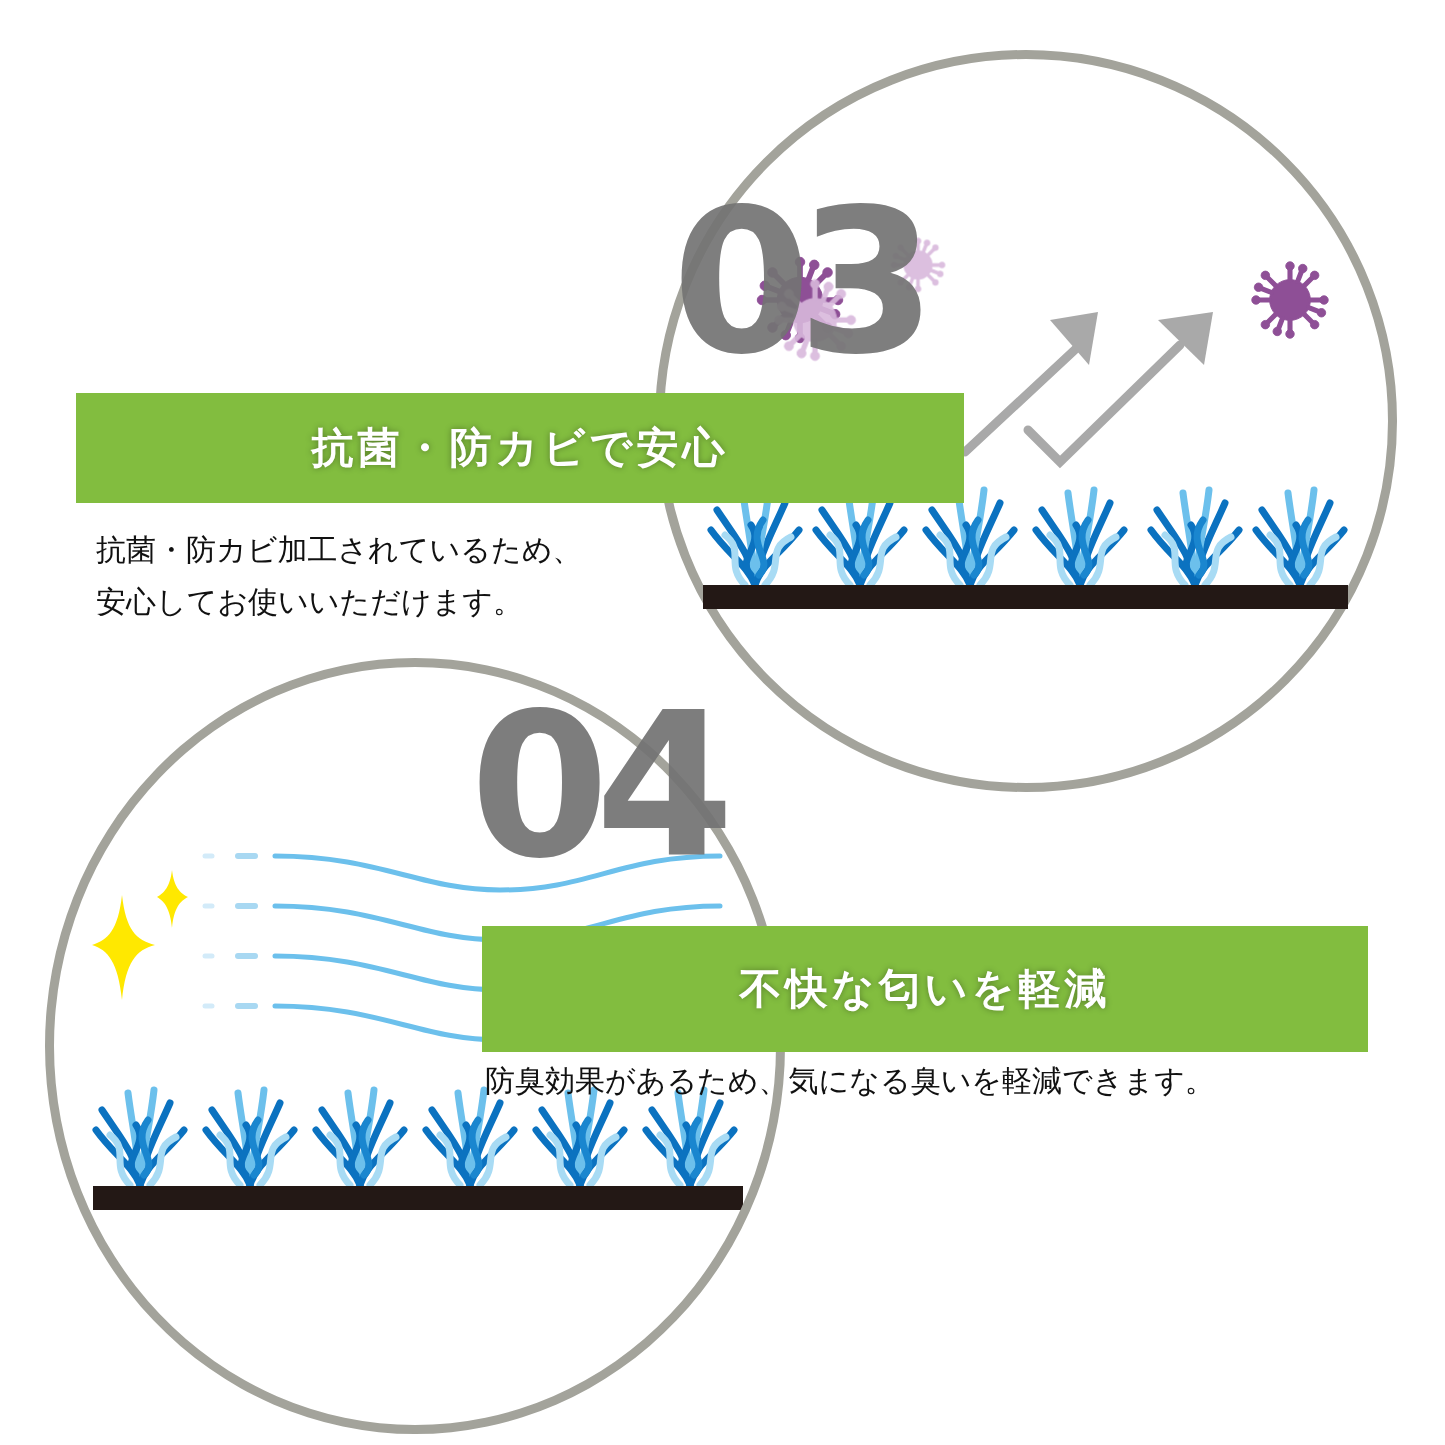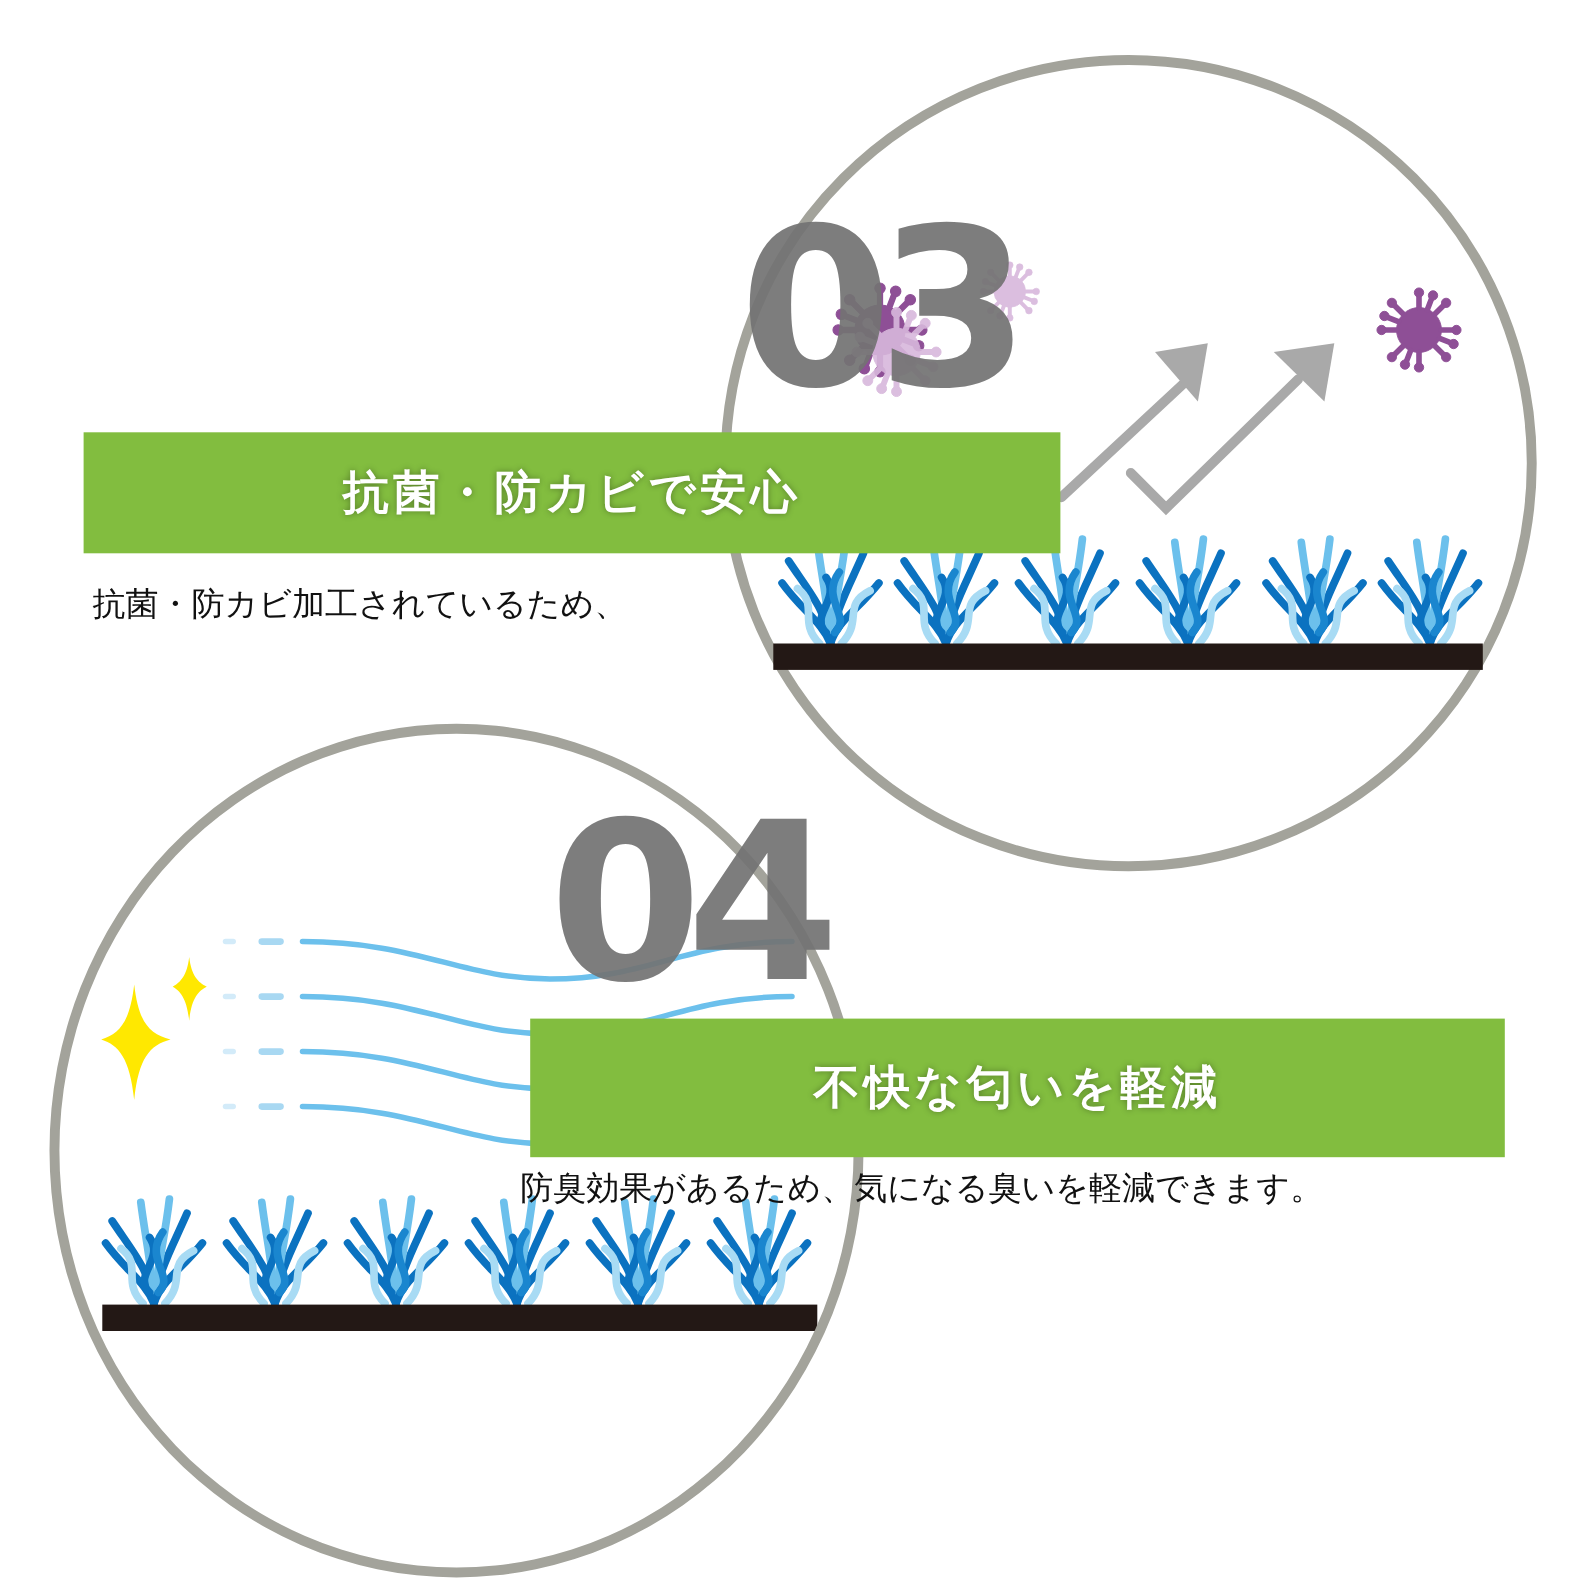--- a/index.html
+++ b/index.html
@@ -6,21 +6,21 @@
     body { width: 1445px; height: 1445px; position: relative; overflow: hidden;
            font-family: "DejaVu Sans", "Liberation Sans", sans-serif; }
     .layer { position: absolute; left: 0; top: 0; width: 1445px; height: 1445px; }
     .circle { position: absolute; border-radius: 50%; border: 9px solid #a3a39b; box-sizing: border-box; background: transparent; }
     .num { position: absolute; font-family: "DejaVu Sans", "Liberation Sans", sans-serif; font-weight: bold;
            color: #737373; opacity: 0.92; letter-spacing: -14px; line-height: 1; }
     .banner { position: absolute; background: #82bd3f; color: #ffffff; display: flex; align-items: center;
               justify-content: center; font-size: 42px; font-weight: bold; letter-spacing: 4px;
               text-shadow: 0 0 6px rgba(0,0,0,0.35); }
     .desc { position: absolute; color: #111111; font-size: 30px; line-height: 52px; white-space: nowrap;
-            background: rgba(255,255,255,0.0); }
+            background: rgba(255,255,255,0.0); margin-left: 12px; }
   </style>
 </head>
 <body>
 
 <div class="circle" style="left:655px; top:50px; width:742px; height:742px;"></div>
 
 <svg class="layer" viewBox="0 0 1445 1445">
   <defs>
     <g id="virus">
       <circle cx="0" cy="0" r="24"></circle>
@@ -135,22 +135,23 @@
   <rect x="93" y="1186" width="650" height="24" fill="#231815"></rect>
 </svg>
 
 <div class="num" style="left:672px; top:182px; font-size:200px;">03</div>
 
 <div class="banner" style="left:76px; top:393px; width:888px; height:110px;">
   <span>抗菌・防カビで安心</span>
 </div>
 <div class="desc" style="left:84px; top:524px;">
   <div>抗菌・防カビ加工されているため、</div>
+  <div>安心してお使いいただけます。</div>
 </div>
 
 <div class="circle" style="left:45px; top:658px; width:740px; height:776px;"></div>
 
-<div class="num" style="left:470px; top:722px; font-size:200px;margin-left:29px;">04</div>
+<div class="num" style="left:470px; top:686px; font-size:200px;">04</div>
 
 <div class="banner" style="left:482px; top:926px; width:886px; height:126px;">
   <span>不快な匂いを軽減</span>
 </div>
 <div class="desc" style="left:473px; top:1055px;">防臭効果があるため、気になる臭いを軽減できます。</div>
 
 </body></html>

